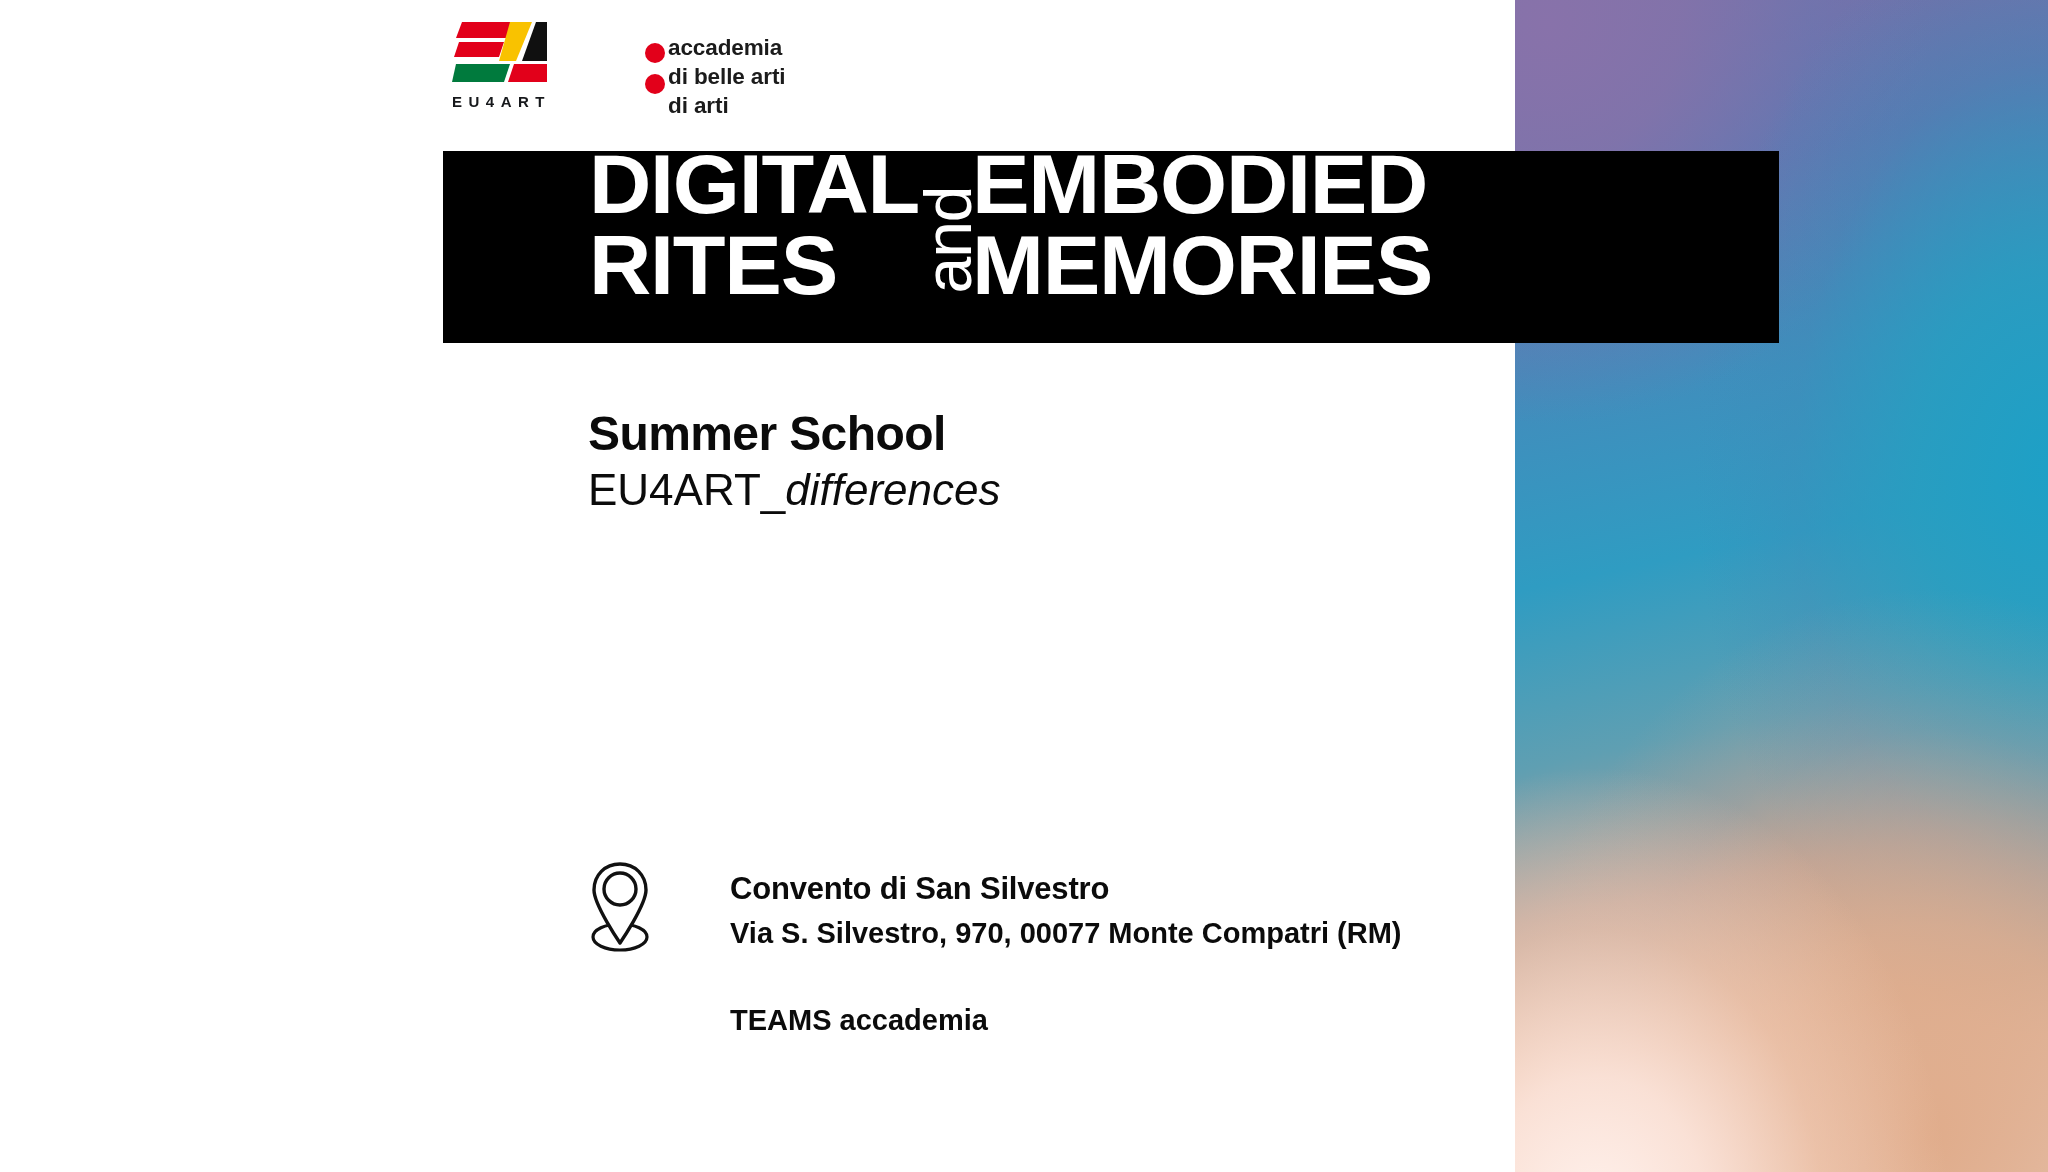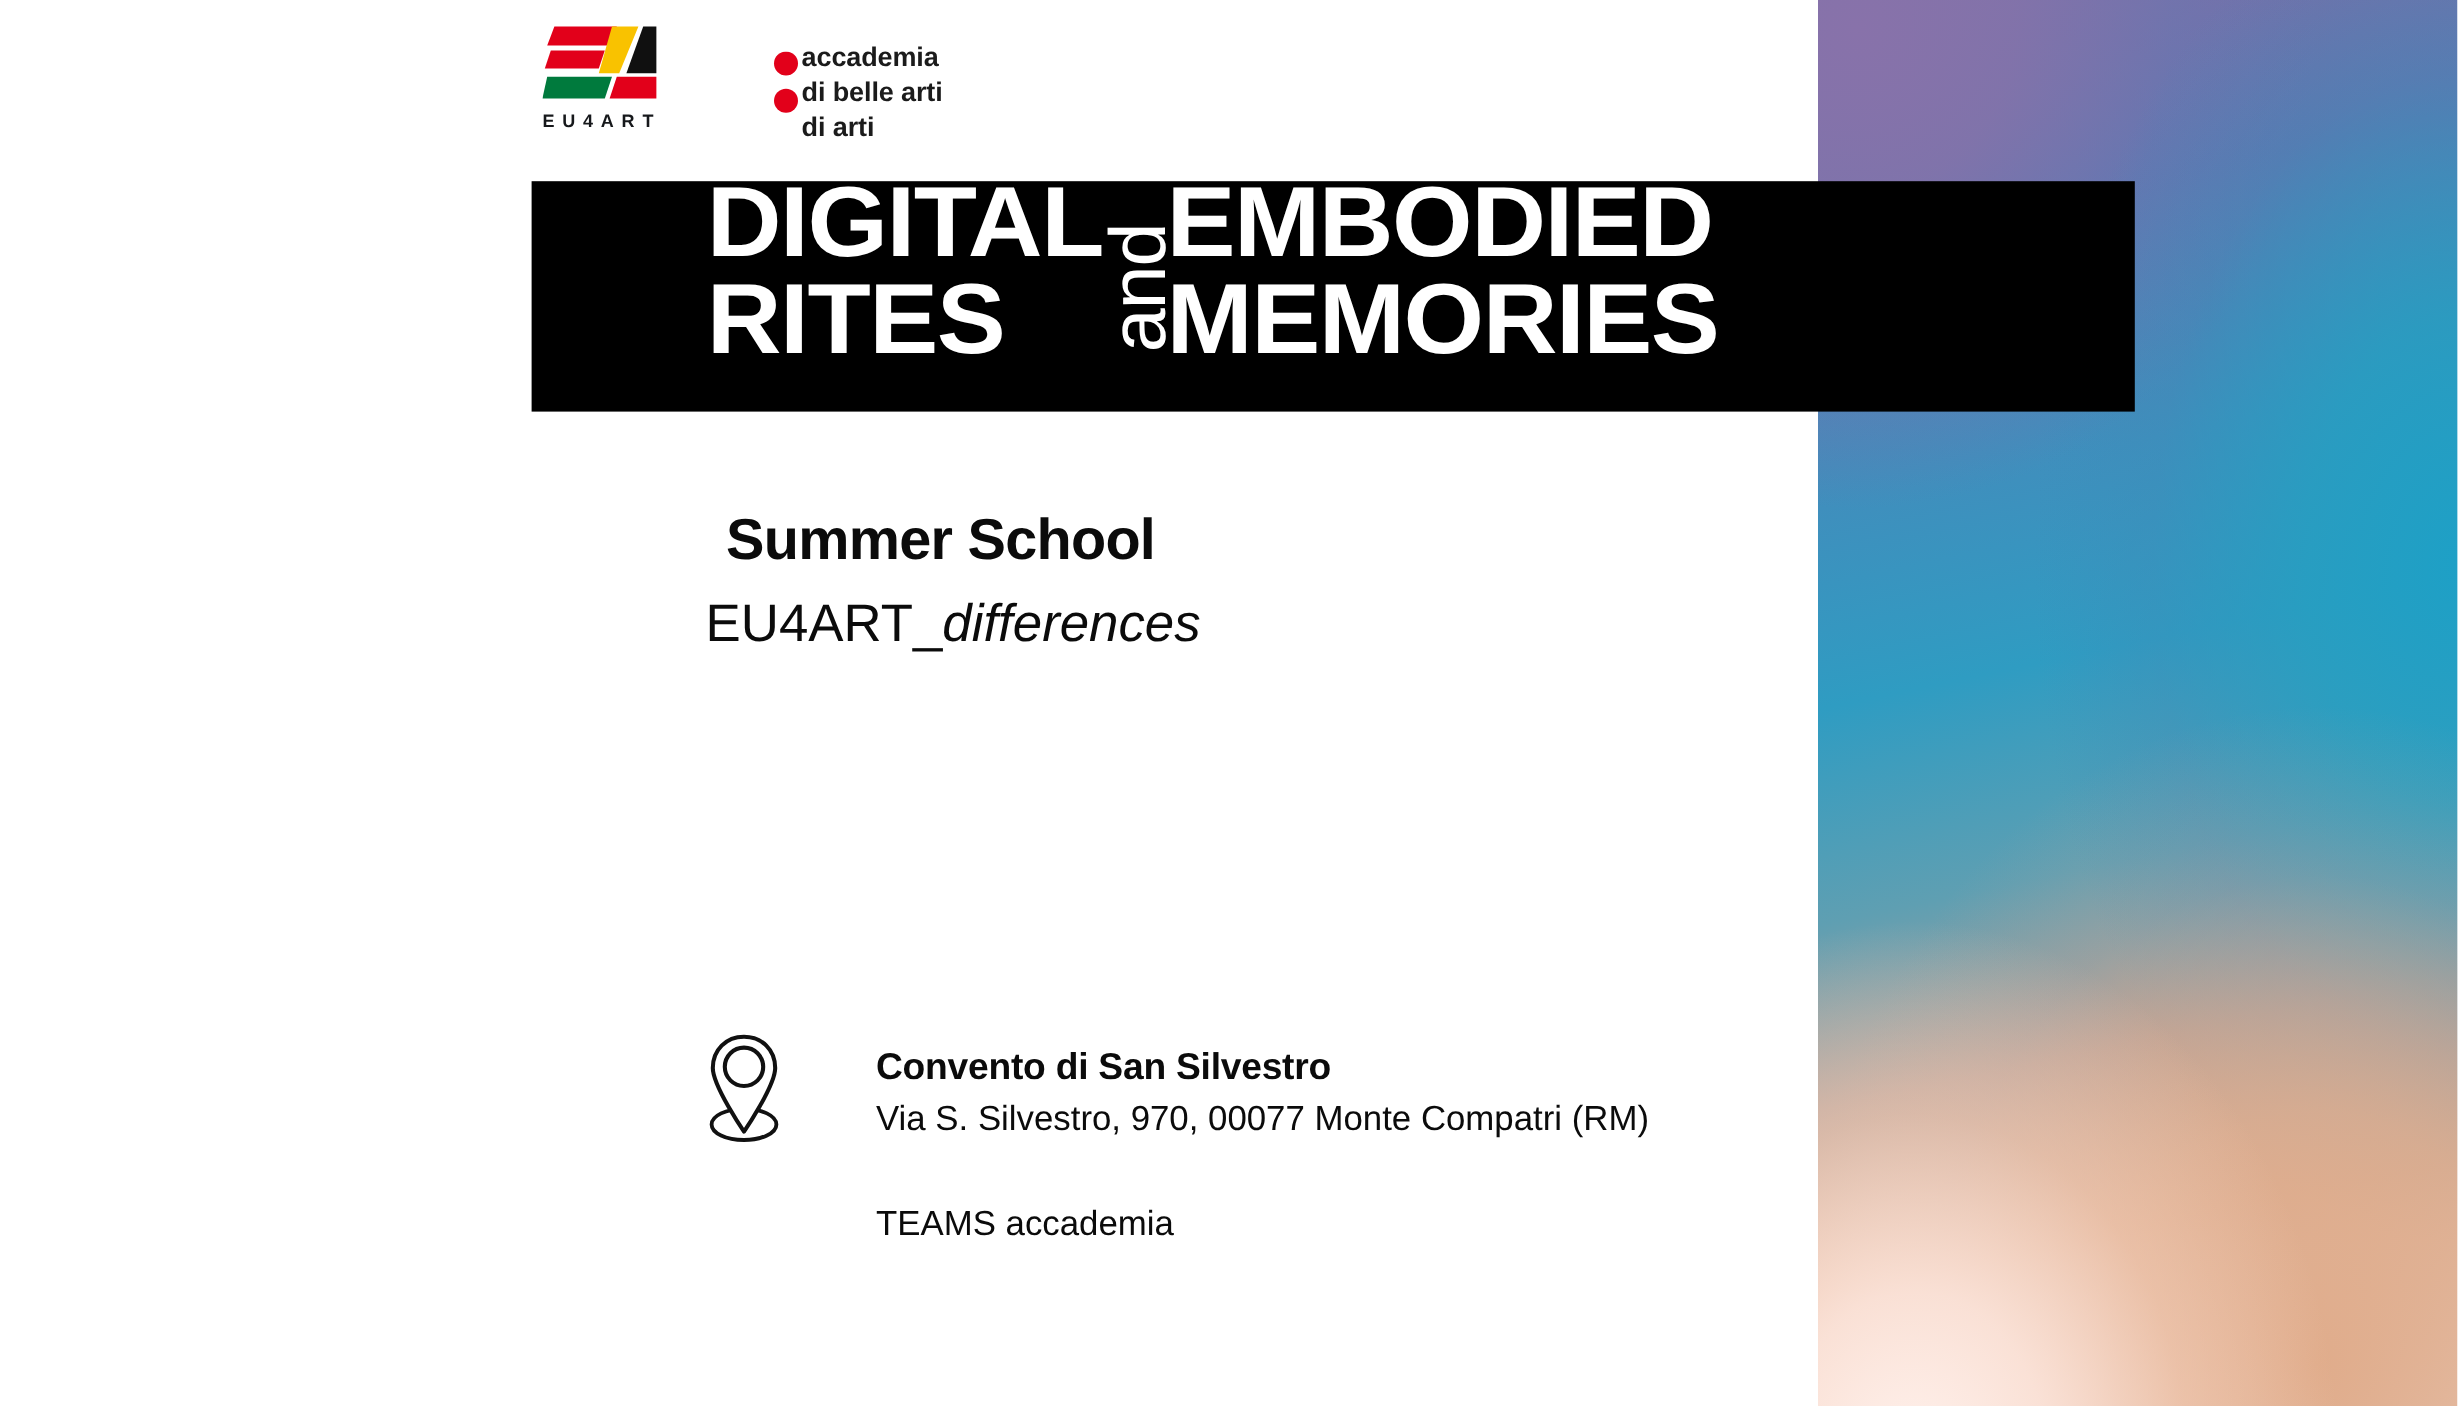--- a/index.html
+++ b/index.html
@@ -138,21 +138,21 @@
     position: absolute;
     left: 588px;
     top: 407px;
   }
   .school-title {
     font-size: 48px;
     font-weight: 700;
     letter-spacing: -0.6px;
     color: #0b0b0b;
     line-height: 1.12;
-    margin: 17px;
+    margin: 0;
   }
   .school-subtitle {
     font-size: 44px;
     font-weight: 400;
     color: #0b0b0b;
     line-height: 1.12;
     margin: 4px 0 0 0;
     white-space: nowrap;
   }
   .school-subtitle .italic {
@@ -176,21 +176,21 @@
     font-size: 31px;
     font-weight: 700;
     letter-spacing: -0.2px;
     color: #0b0b0b;
     line-height: 1.25;
     white-space: nowrap;
     margin: 0;
   }
   .info-sub {
     font-size: 29px;
-    font-weight: 400;
+    font-weight: 700;
     color: #0b0b0b;
     line-height: 1.3;
     white-space: nowrap;
     margin: 6px 0 0 0;
   }
   .online-block { margin-top: 50px; }
   .online-block .info-sub { margin-top: 10px; }
 </style>
 </head>
 <body>

